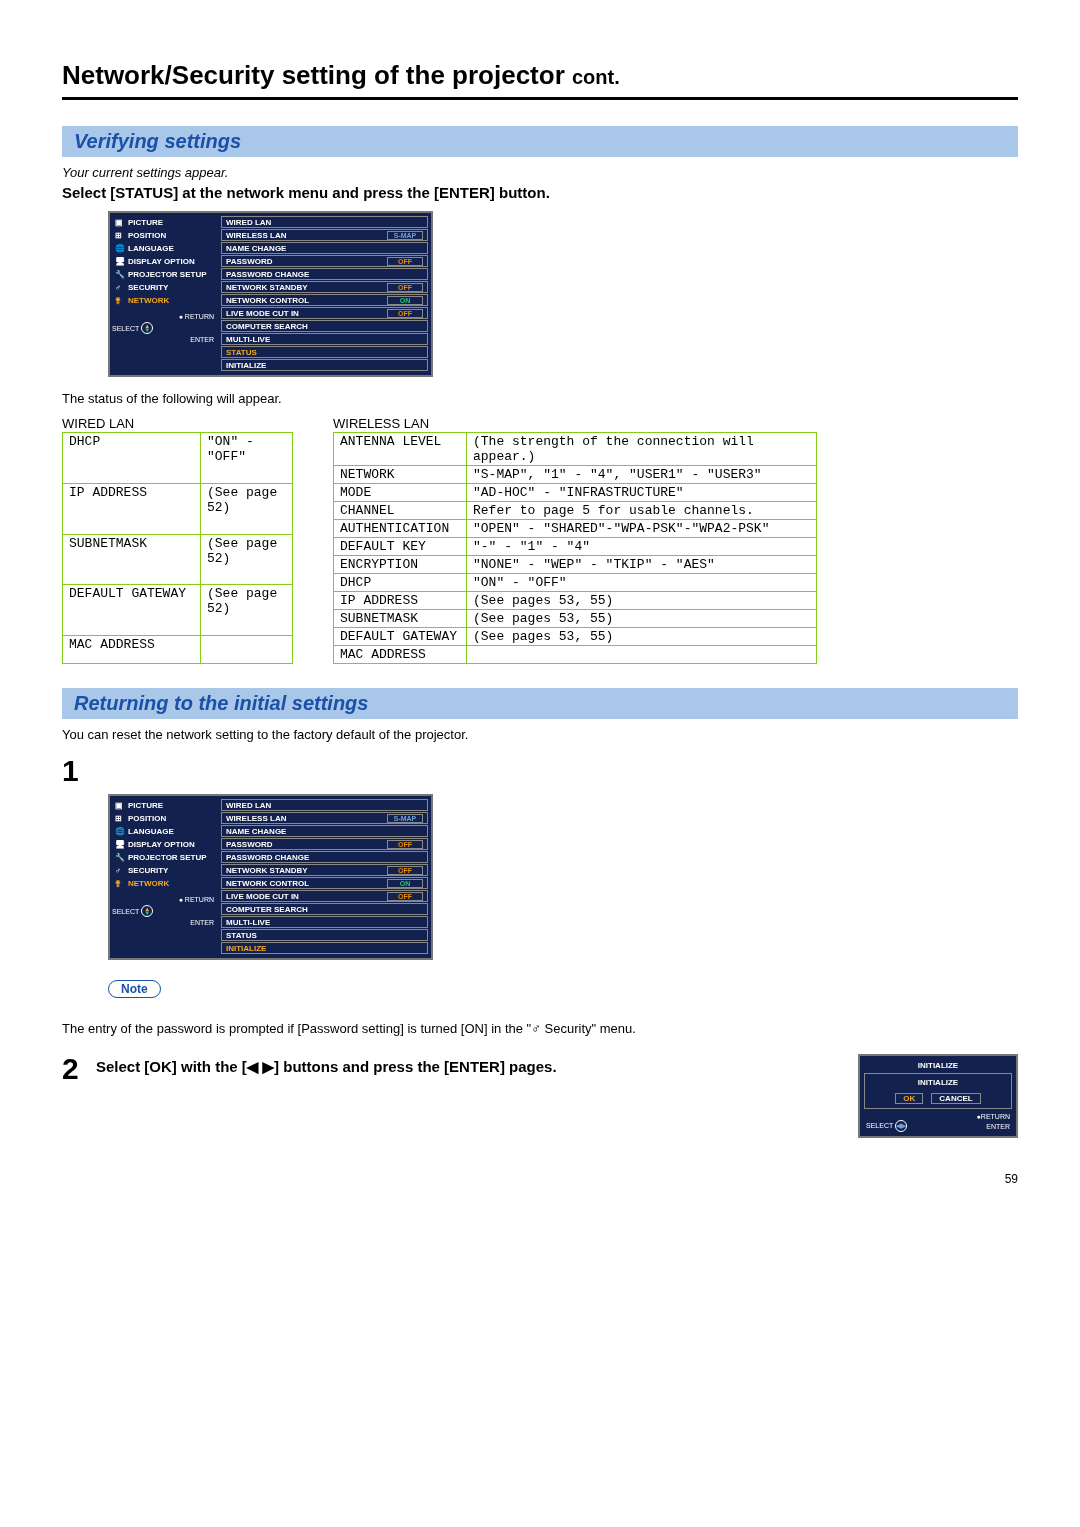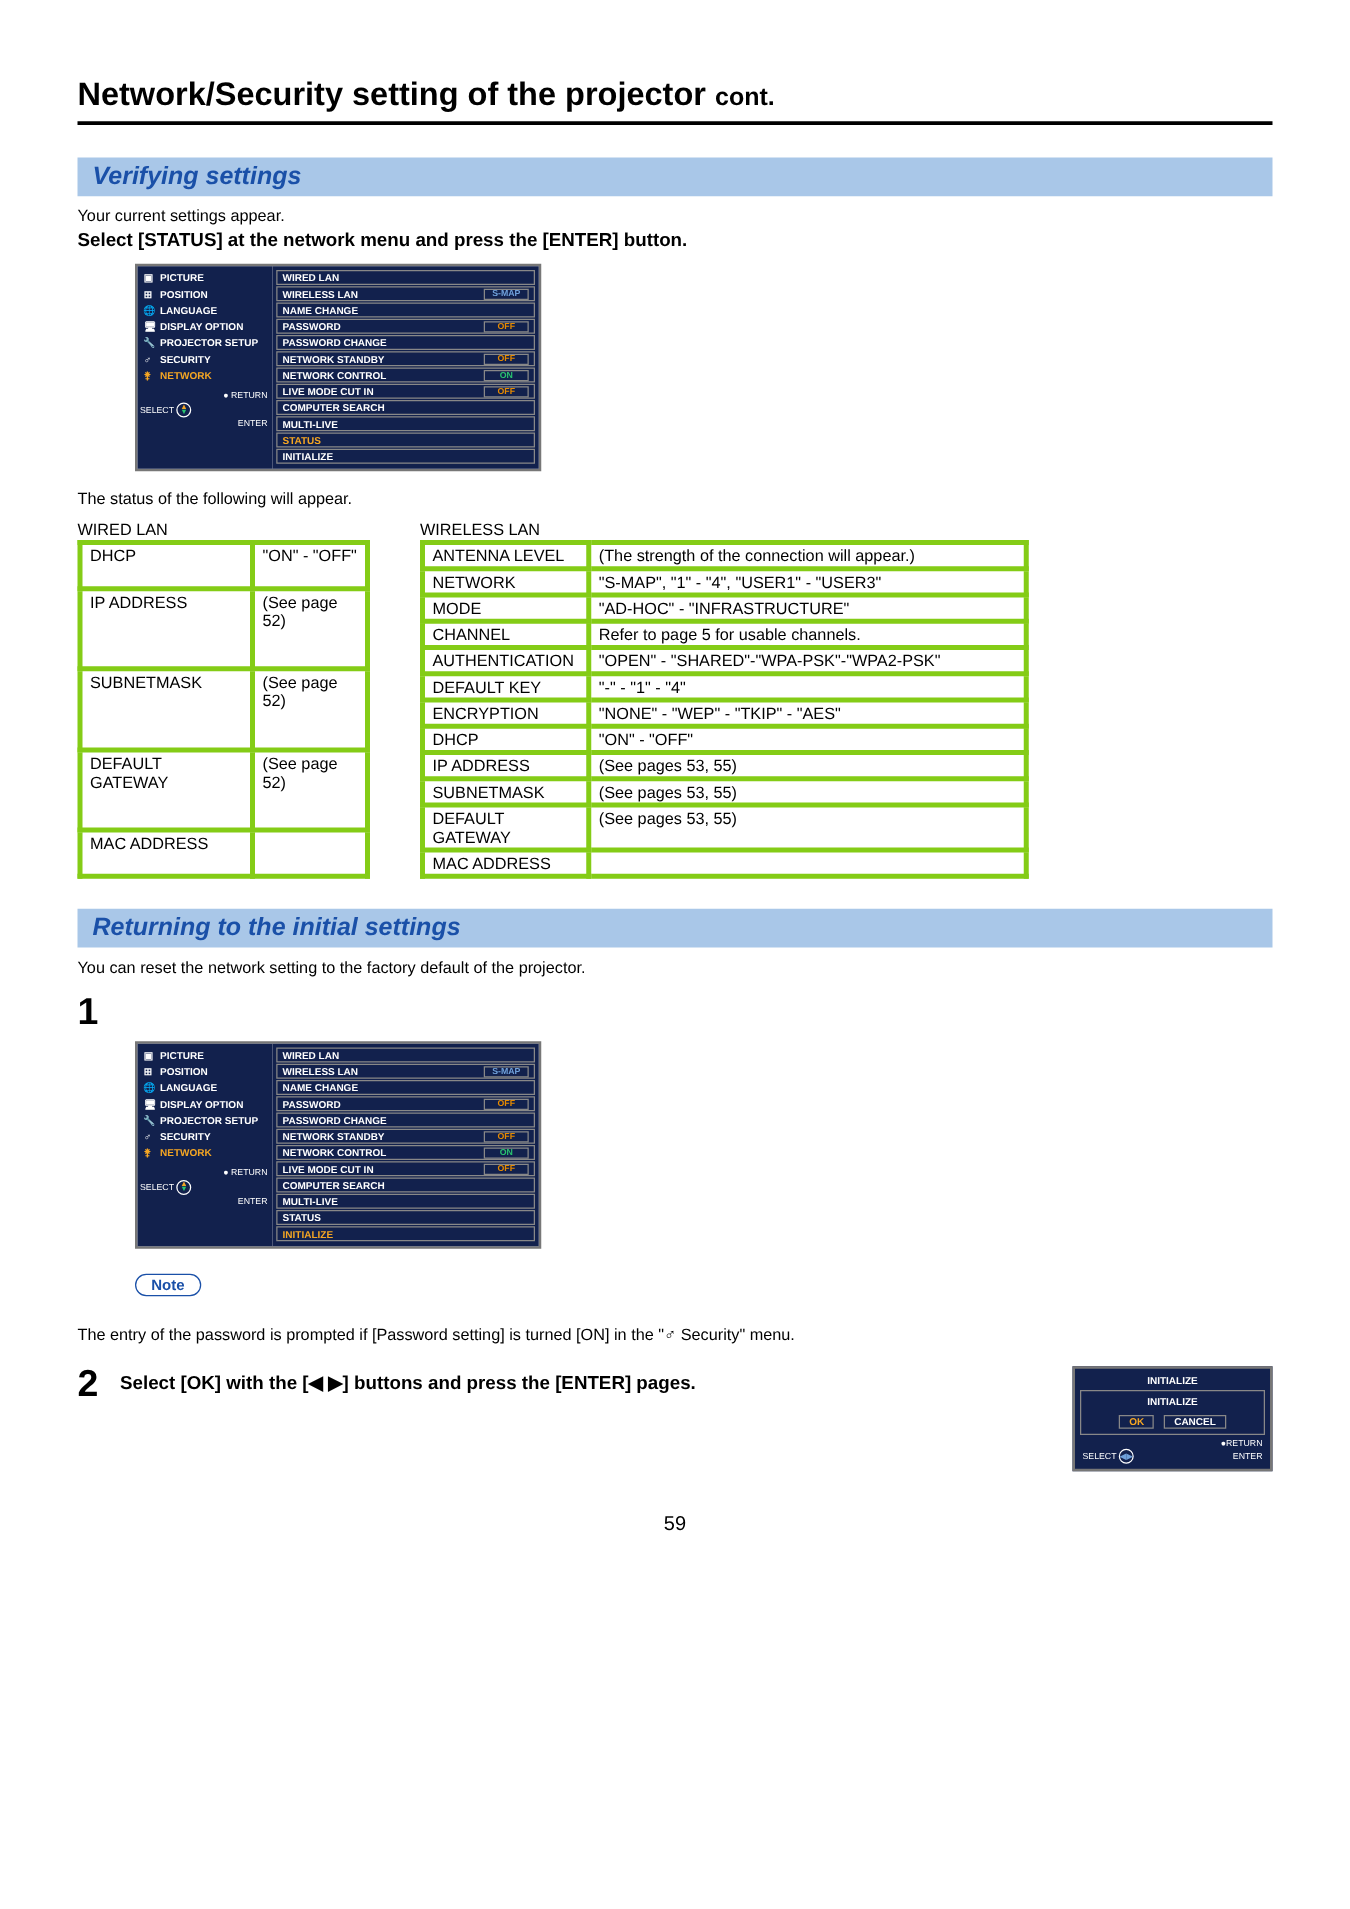--- a/index.html
+++ b/index.html
@@ -1,21 +1,21 @@
 <!DOCTYPE html>
 <html><head>
 <meta charset="utf-8">
 <style>
   * { box-sizing: border-box; margin: 0; padding: 0; }
   body { font-family: Arial, Helvetica, sans-serif; font-size: 13px; color: #000; background: #fff; width: 1080px; margin: 0 auto; padding: 60px 62px 40px 62px; }
   .page-title { font-size: 26px; font-weight: bold; margin-bottom: 4px; }
   .page-title .cont { font-size: 20px; font-weight: bold; }
   .hr-thick { border: none; border-top: 3px solid #000; margin: 6px 0 26px 0; }
   .section-bar { background: #a9c7e8; color: #1a50a8; font-style: italic; font-weight: bold; font-size: 20px; padding: 4px 12px; margin-bottom: 8px; }
-  .intro { margin: 6px 0 4px 0; }
+  .intro { margin: 6px 0 4px 0; font-style: italic; }
   .bold-lead { font-weight: bold; font-size: 15px; margin: 2px 0 10px 0; }
   .menu-figure { display: flex; gap: 0; margin: 4px 0 14px 46px; border: 2px solid #777; width: 325px; }
   .left-nav { background: #12214d; width: 108px; font-size: 8px; color: #fff; padding: 3px 0 3px 0; }
   .left-nav .nav-row { display: flex; align-items: center; padding: 2px 5px; font-weight: bold; }
   .left-nav .nav-row.active { color: #f5a623; }
   .left-nav .icon { width: 10px; display: inline-block; margin-right: 3px; font-size: 8px; }
   .left-nav .hint { font-size: 7px; color: #fff; padding: 6px 4px 2px 4px; text-align: right; }
   .left-nav .hint .dot { color: #fff; }
   .left-nav .sel-group { display: flex; align-items: center; justify-content: flex-start; padding: 0 2px 2px 2px; font-size: 7px; }
   .left-nav .sel-group .arrows { display:inline-flex; flex-direction:column; align-items:center; margin: 0 2px; border:1px solid #fff; border-radius:50%; width:12px; height:12px; justify-content:center; font-size:6px; line-height:4px;}
@@ -26,21 +26,21 @@
   .panel-row .lbl { flex:1; }
   .panel-row .val { width: 36px; text-align:center; }
   .panel-row.status { color:#f5a623; }
   .panel-row.init { color:#f5a623; }
   .val.on { color:#29c46f; } .val.off { color:#e68a00; } .val.smap{color:#6fa0da;}
   .val.box { border:1px solid #888; font-size:7px; min-width:30px;}
   .status-intro { margin: 10px 0 10px 0; }
   .tables-wrap { display:flex; gap: 40px; margin-bottom: 24px; }
   .spec-table { border-collapse: collapse; font-size: 13px; }
   .spec-table caption { text-align:left; font-size:13px; padding-bottom:1px;}
-  .spec-table td { border:4px solid #84cc16; padding: 1px 6px; vertical-align:top; }
+  .spec-table td { border:1px solid #84cc16; padding: 1px 6px; vertical-align:top;font-family:Liberation Mono, monospace; }
   .spec-table .c1 { width: 138px; }
   .wired .c2 { width: 92px; }
   .wireless .c1 { width: 133px; }
   .wireless .c2 { width: 350px; }
   .reset-intro { margin: 6px 0 14px 0; }
   .step-row { display:flex; align-items:flex-start; margin: 4px 0 8px 0; }
   .step-num { font-size: 30px; font-weight:bold; width: 34px; line-height: 1; }
   .step-text { flex:1; font-size:15px; font-weight:bold; padding-top:4px;}
   .note-pill { display:inline-block; border:1.5px solid #1a50a8; color:#1a50a8; border-radius: 12px; padding: 1px 12px; font-weight:bold; font-size: 12px; margin: 6px 0 3px 46px;}
   .note-text { font-size: 13px; margin-left: 0; margin-top: 20px; }
@@ -50,21 +50,21 @@
   .init-dialog { border:2px solid #777; background:#12214d; color:#fff; font-size:8px; width:160px; padding: 4px; }
   .init-dialog .ttl { text-align:center; font-weight:bold; padding:1px 0 3px 0; }
   .init-dialog .inner { border:1px solid #888; padding:2px; }
   .init-dialog .inner .lbl2 { text-align:center; font-weight:bold; padding:2px 0 4px 0; }
   .init-dialog .btns { display:flex; justify-content:center; gap:8px; padding:2px 0;}
   .init-dialog .btns .btn { border:1px solid #888; padding:0 7px; font-size:8px; font-weight:bold;}
   .init-dialog .btns .btn.ok { color:#f5a623;}
   .init-dialog .foot { display:flex; justify-content:flex-end; align-items:center; padding:4px 2px 0 2px; font-size:7px;}
   .init-dialog .foot2 { display:flex; justify-content:space-between; align-items:center; padding:0 2px 0 2px; font-size:7px;}
   .init-dialog .arrows { display:inline-flex; align-items:center; border:1px solid #fff; border-radius:50%; width:12px; height:12px; justify-content:center; font-size:7px;}
-  .page-num { text-align:center; font-size:16px; margin-top: 34px;}
+  .page-num { text-align:right; font-size:12px; margin-top: 34px;}
   .arrow-glyph { font-family: Arial; }
 </style>
 </head>
 <body>
 
 
 
 <div class="page-title">
   <span>Network/Security setting of the projector</span>
   <span class="cont">cont.</span>

